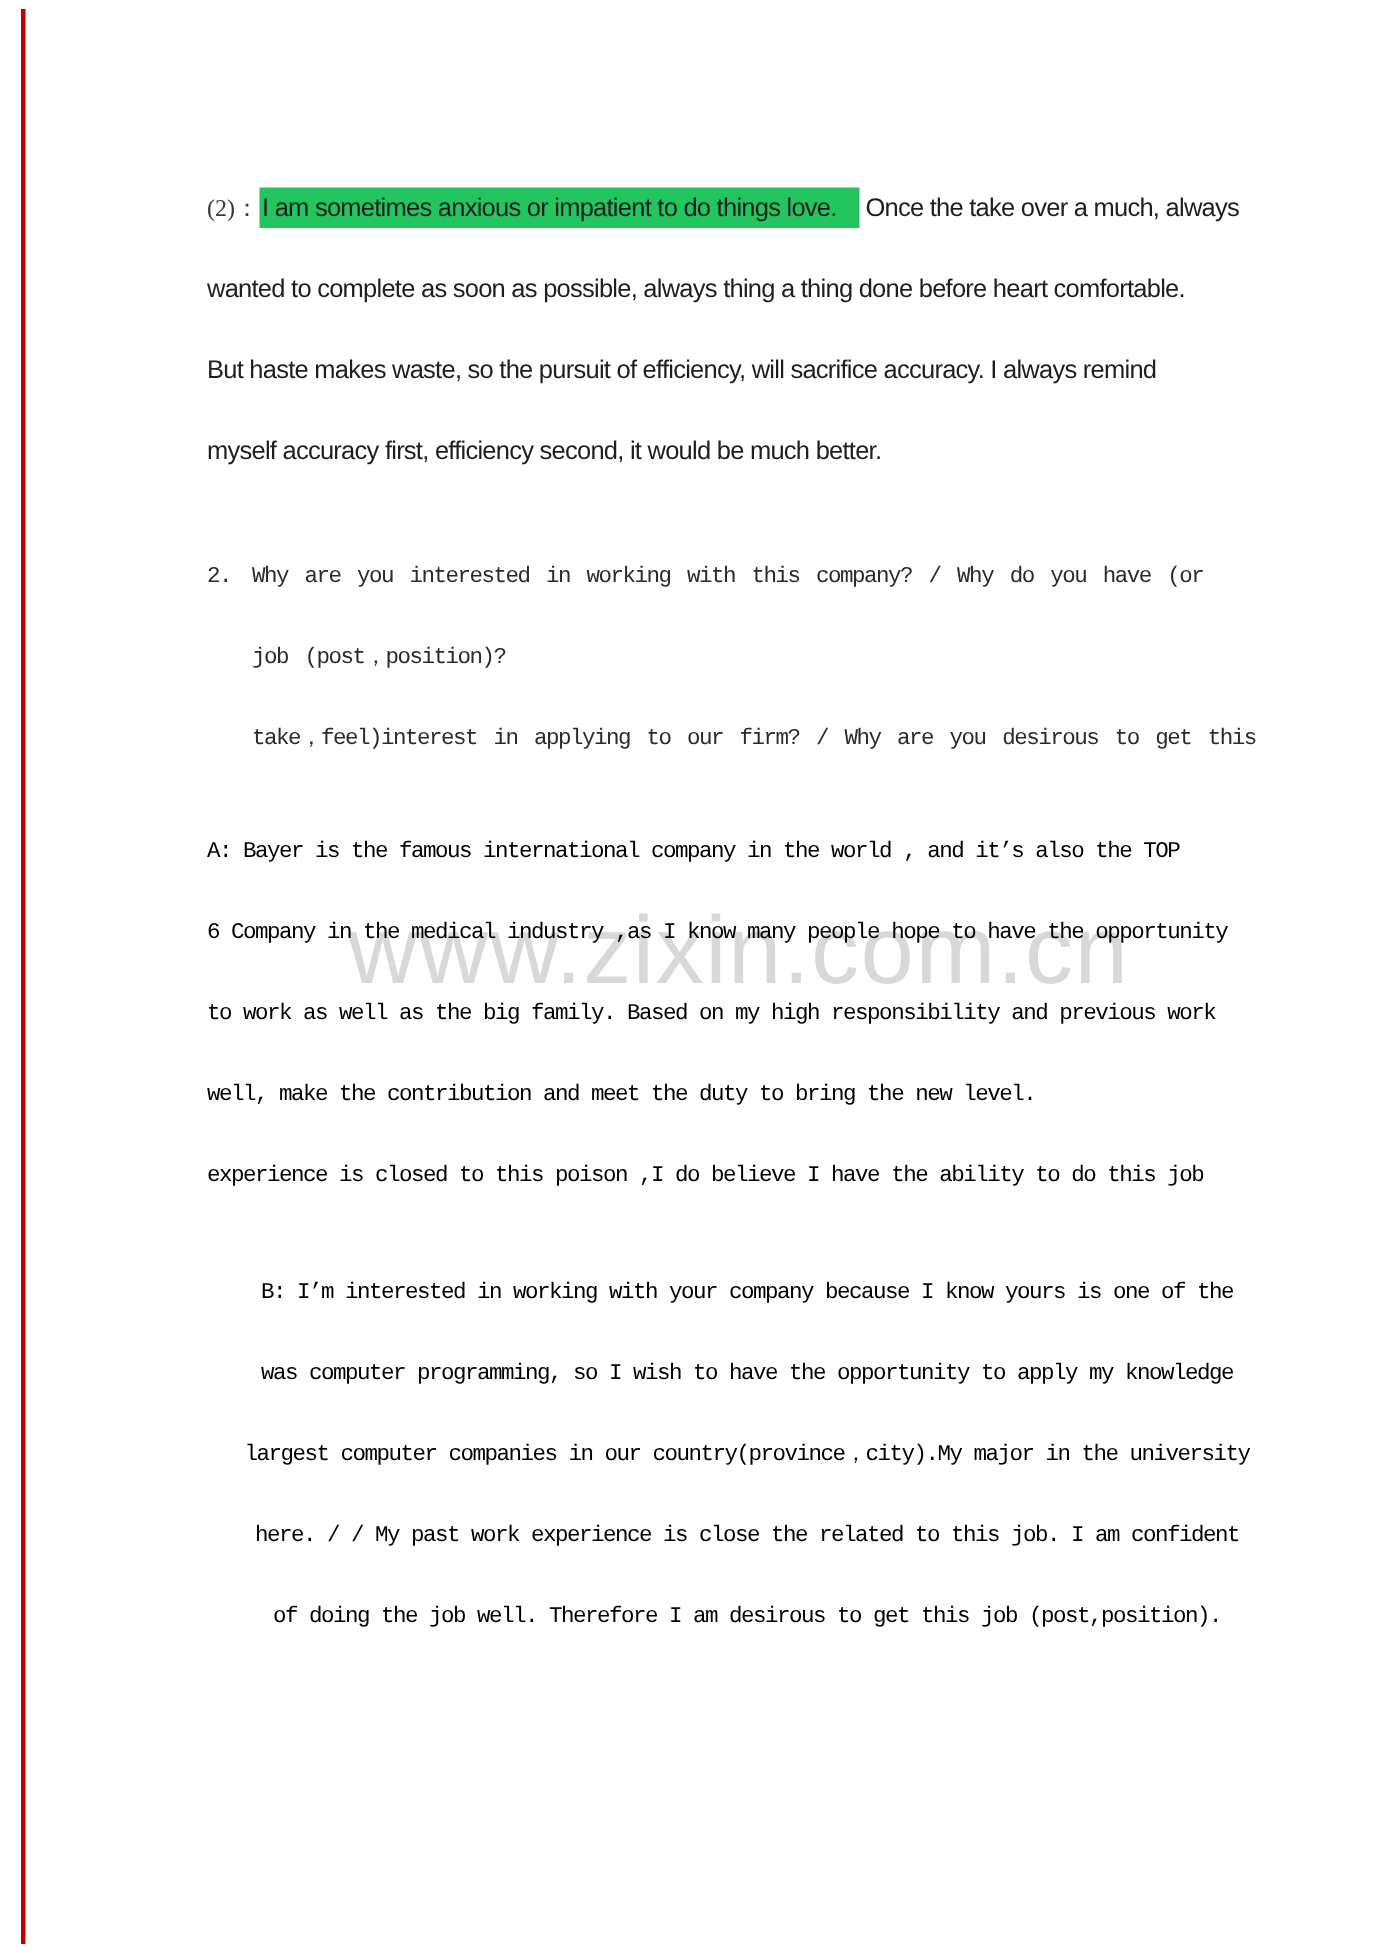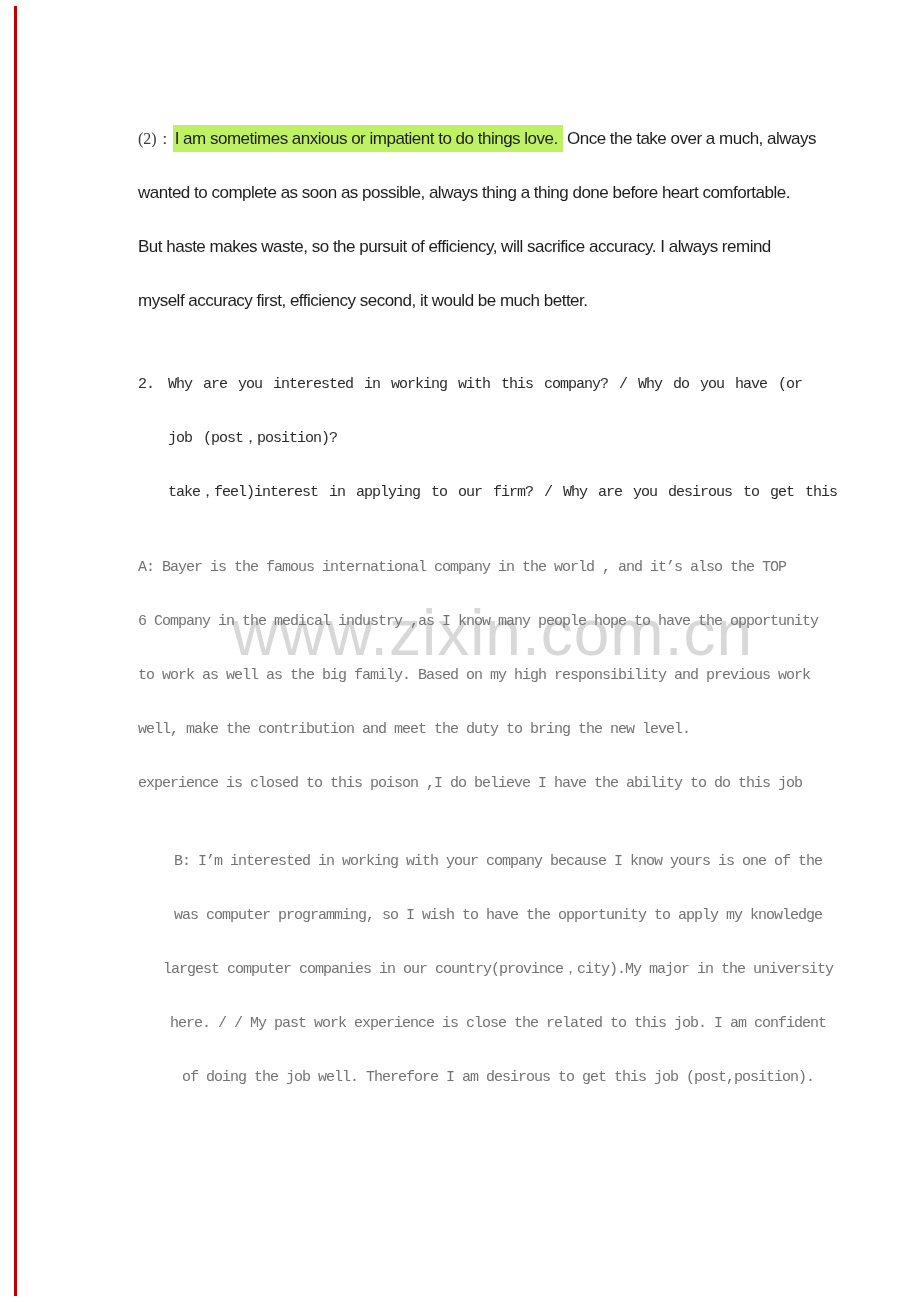--- a/index.html
+++ b/index.html
@@ -43,30 +43,30 @@
     font-size: 17px;
     letter-spacing: -0.5px;
     color: #1e1e1e;
   }
   .mono {
     font-family: "Liberation Mono", monospace;
     font-size: 15px;
     letter-spacing: -1px;
   }
   .q-block { color: #2b2b2b; word-spacing: 3px; }
-  .ans-block { color: #737373; }
+  .ans-block { color: #000000; }
   .label-serif {
     font-family: "Liberation Serif", serif;
     font-size: 16px;
     color: #3a3a3a;
     letter-spacing: 0;
   }
   .hl {
-    background: #bef264;
-    padding: 4px 5px 4px 2px;
+    background: #22c55e;
+    padding: 4px 15px 4px 2px;
   }
   #para-intro { top: 112px; }
   #question-2 { top: 358px; }
   #answer-a  { top: 541px; }
   #answer-b  { top: 835px; text-align: center; }
   .q-first { position: relative; padding-left: 30px; }
   .q-num { position: absolute; left: 0; top: 0; }
   .q-cont { padding-left: 30px; }
 </style>
 </head>

